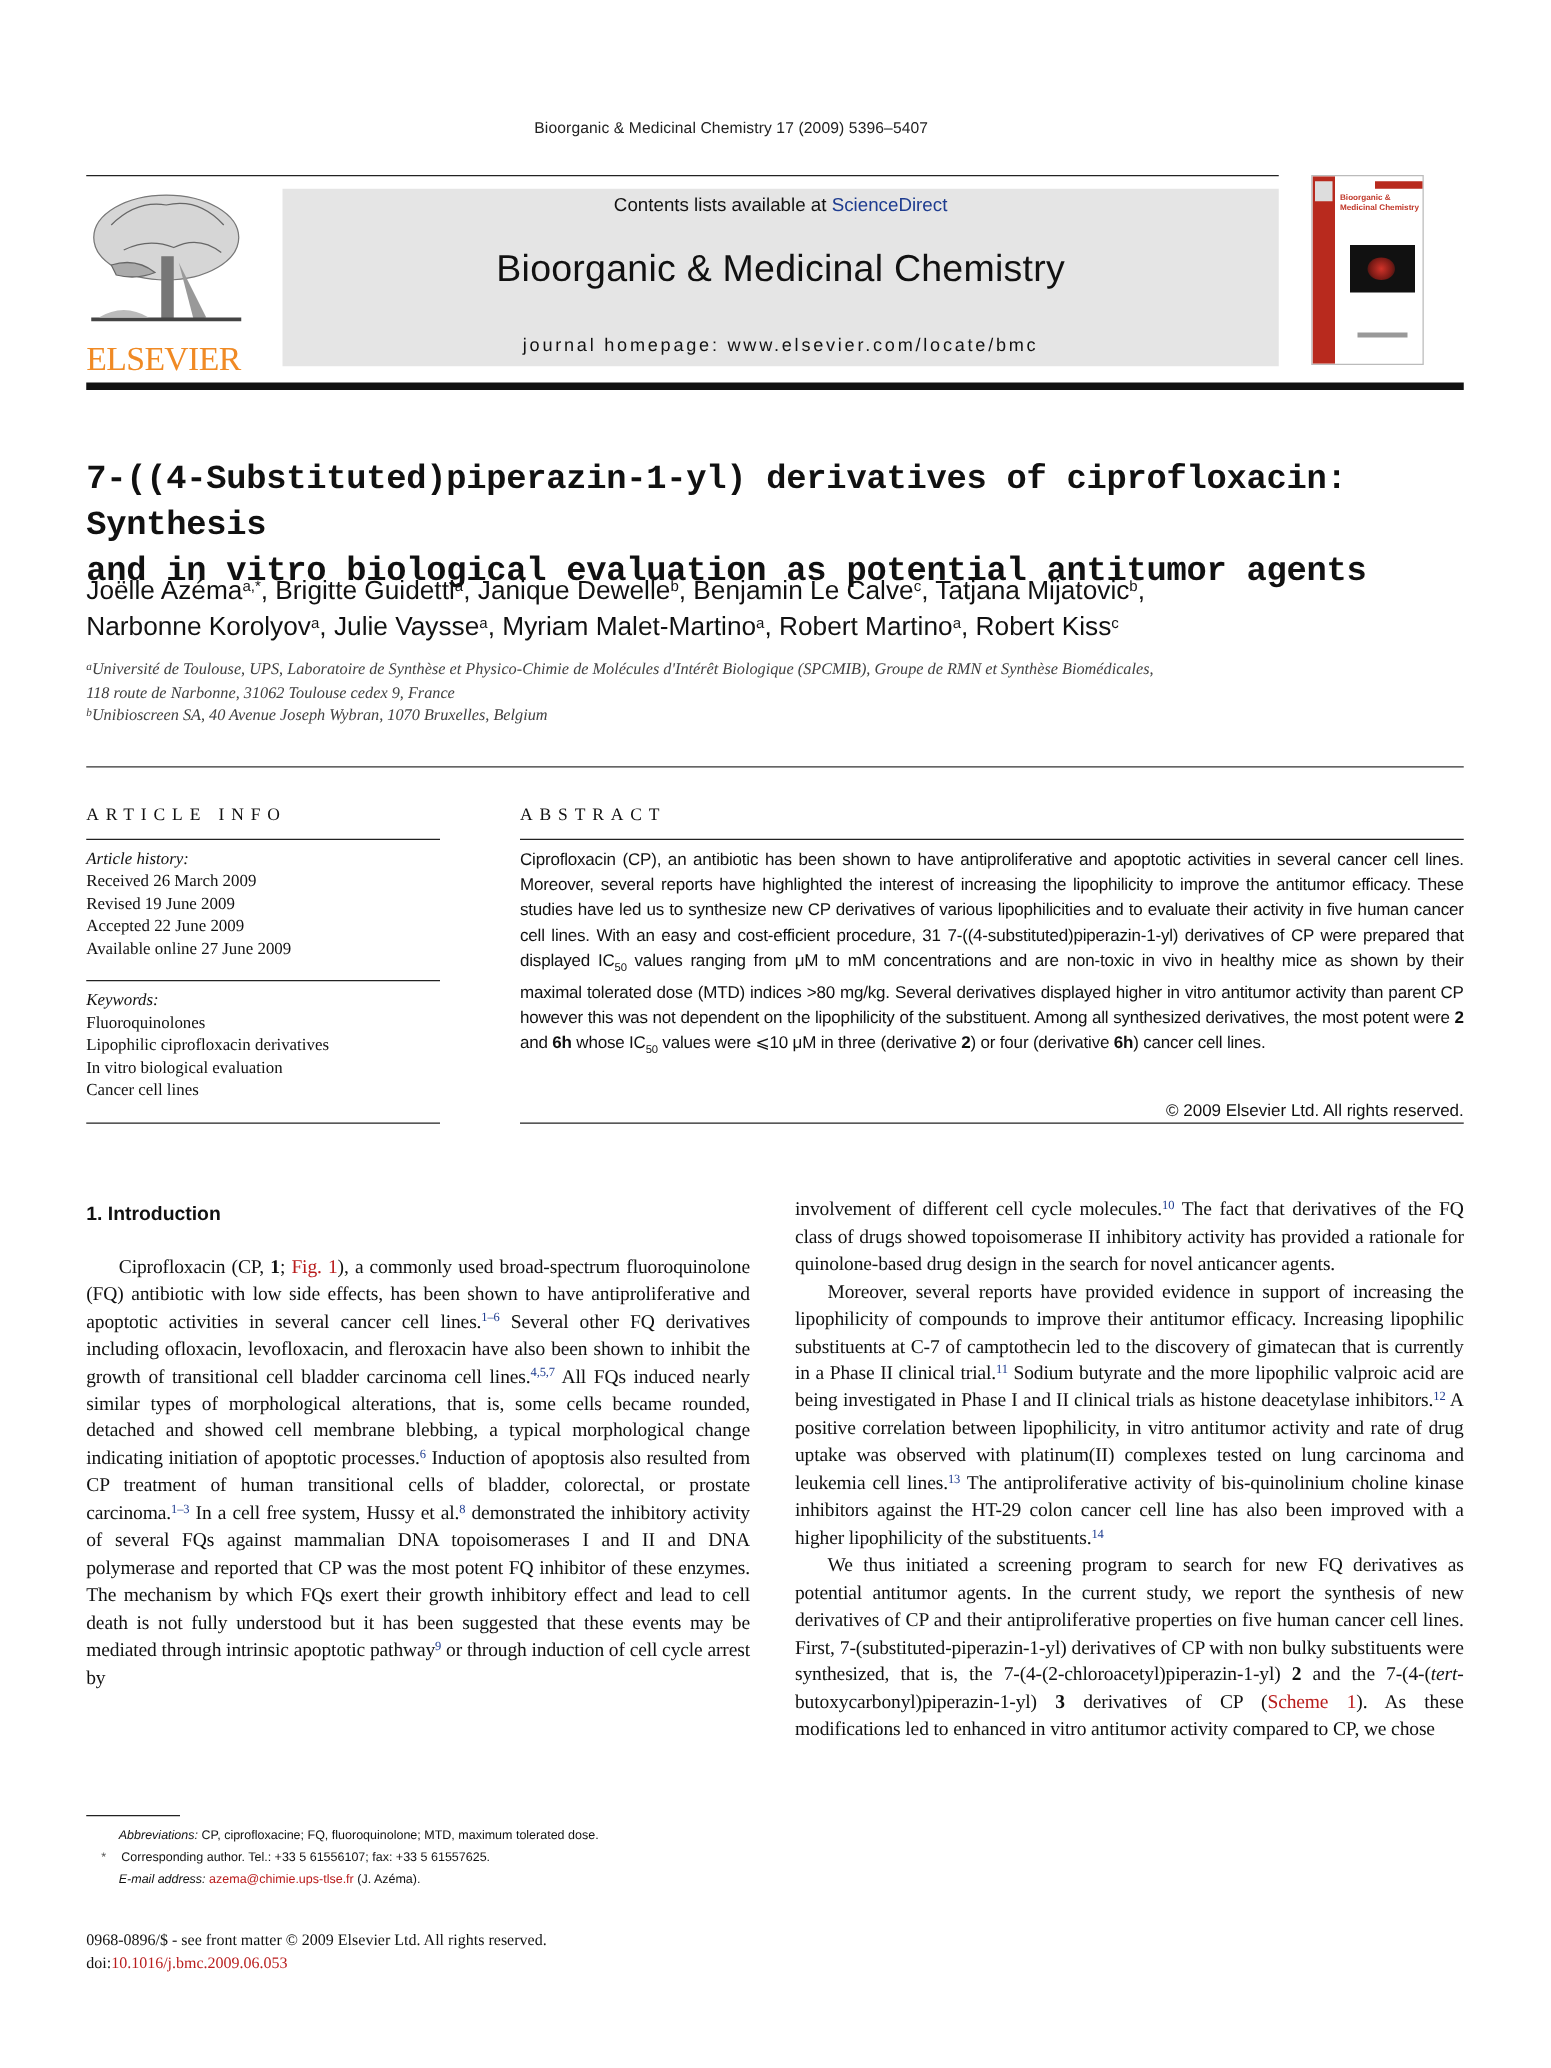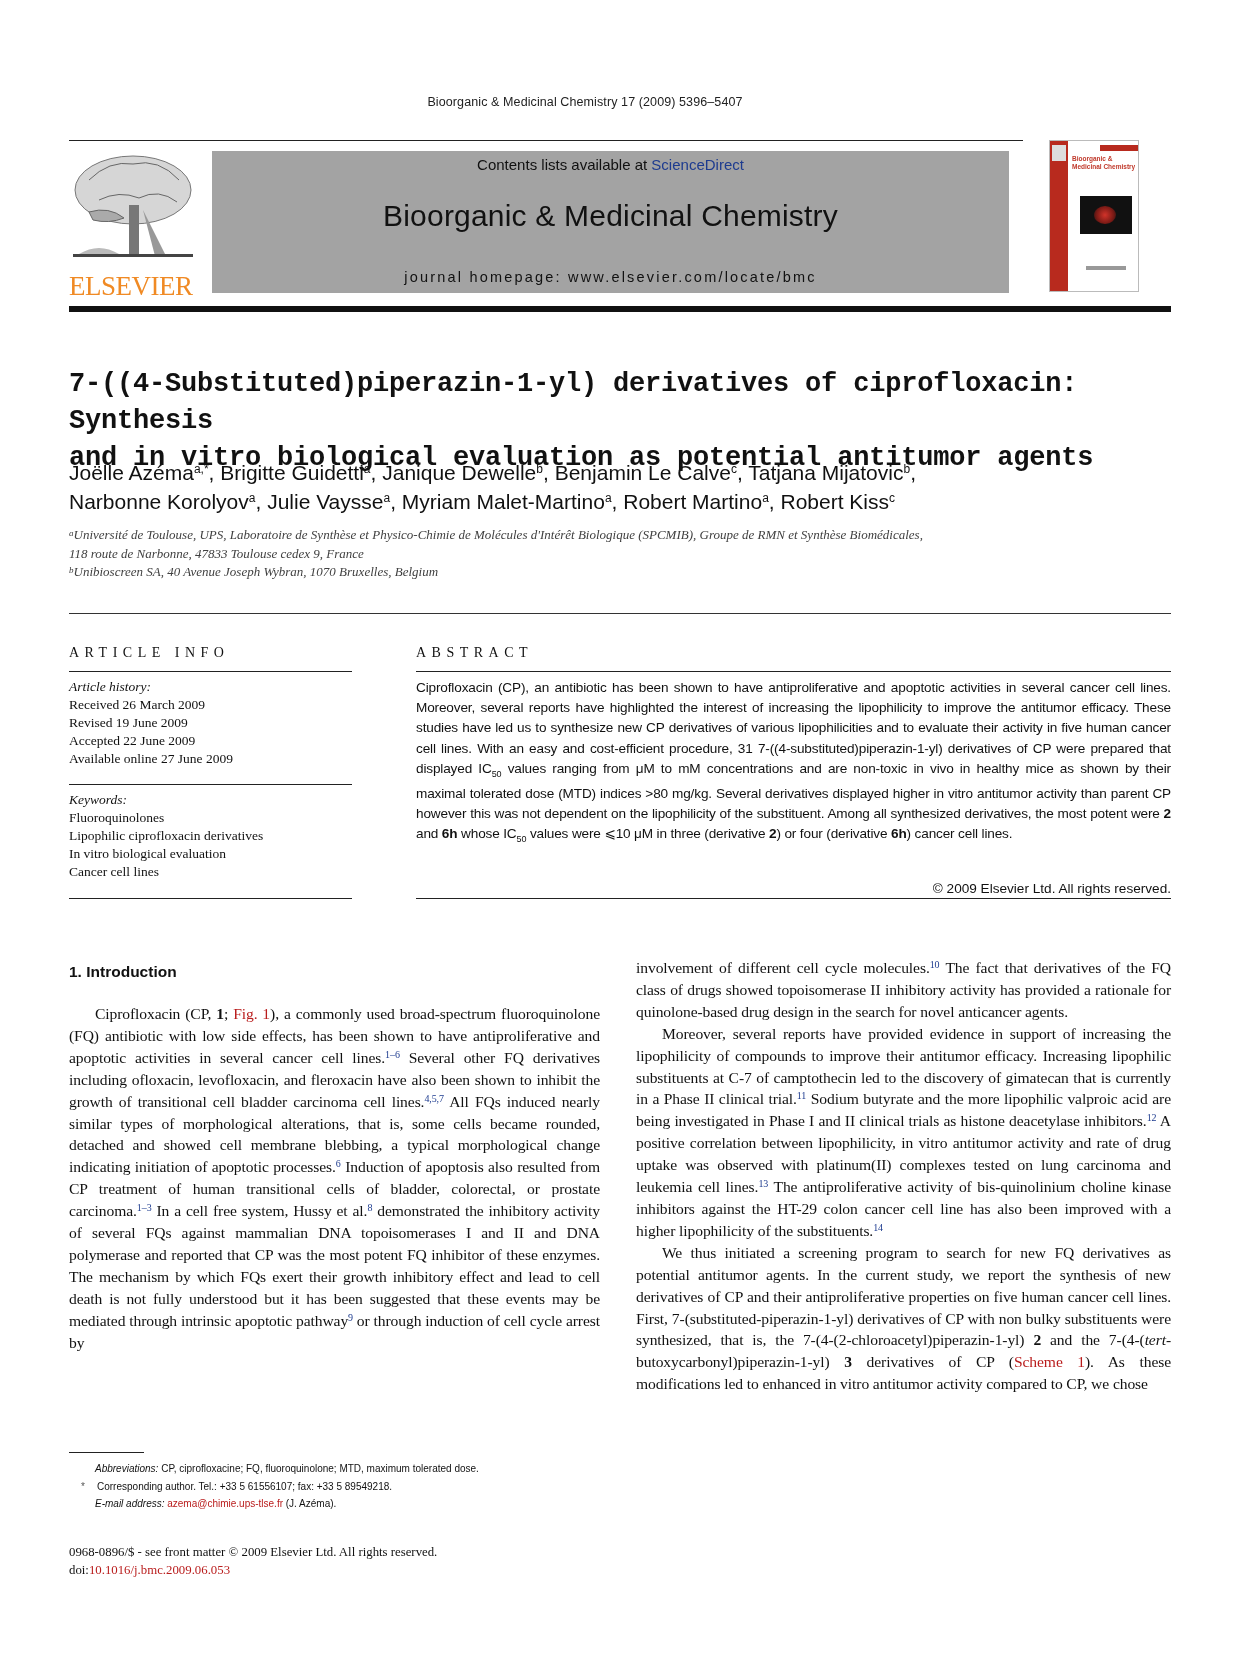--- a/index.html
+++ b/index.html
@@ -7,21 +7,21 @@
   body { position: relative; font-family: "Liberation Serif", serif; color: #1a1a1a; overflow: hidden; }
 
   .citation { position: absolute; top: 95px; left: 0; width: 1170px; text-align: center; font-family: "Liberation Sans", sans-serif; font-size: 12.5px; color: #222; letter-spacing: 0.1px; }
 
   .rule-top { position: absolute; top: 140px; left: 69px; width: 954px; height: 1px; background: #222; }
 
   .logo { position: absolute; top: 150px; left: 69px; width: 128px; height: 148px; }
   .logo-tree { width: 128px; height: 118px; }
   .logo-word { font-family: "Liberation Serif", serif; font-size: 27px; color: #f08a24; letter-spacing: -0.5px; line-height: 28px; margin-top: 0px; }
 
-  .banner { position: absolute; top: 151px; left: 212px; width: 797px; height: 142px; background: #a3a3a3; }
+  .banner { position: absolute; top: 151px; left: 226px; width: 797px; height: 142px; background: #e5e5e5; }
   .banner .contents { position: absolute; top: 5px; left: 0; width: 100%; text-align: center; font-family: "Liberation Sans", sans-serif; font-size: 15px; color: #111; }
   .banner .contents .sd { color: #1d3b8f; }
   .banner .jname { position: absolute; top: 48px; left: 0; width: 100%; text-align: center; font-family: "Liberation Sans", sans-serif; font-size: 30px; color: #111; letter-spacing: 0.2px; }
   .banner .homepage { position: absolute; top: 118px; left: 0; width: 100%; text-align: center; font-family: "Liberation Sans", sans-serif; font-size: 14.5px; color: #111; letter-spacing: 2.2px; }
 
   .cover { position: absolute; top: 140px; left: 1049px; width: 90px; height: 152px; background: #fff; border: 1px solid #bbb; overflow: hidden; }
   .cover .band { position: absolute; left: 0; top: 0; width: 18px; height: 100%; background: #b82a1e; }
   .cover .topbar { position: absolute; left: 50px; top: 4px; width: 40px; height: 6px; background: #b82a1e; }
   .cover .ctitle { position: absolute; left: 22px; top: 14px; width: 66px; font-family: "Liberation Sans", sans-serif; font-size: 6.5px; font-weight: bold; color: #c0392b; line-height: 8px; }
   .cover .cimg { position: absolute; left: 30px; top: 55px; width: 52px; height: 38px; background: #111; }
@@ -129,21 +129,21 @@
   <span><span>Tatjana Mijatovic</span><sup>b</sup></span><span>,</span><br>
   <span><span>Narbonne Korolyov</span><sup>a</sup></span><span>, </span>
   <span><span>Julie Vaysse</span><sup>a</sup></span><span>, </span>
   <span><span>Myriam Malet-Martino</span><sup>a</sup></span><span>, </span>
   <span><span>Robert Martino</span><sup>a</sup></span><span>, </span>
   <span><span>Robert Kiss</span><sup>c</sup></span>
 </div>
 
 <div class="affils">
   <div><sup>a</sup><span>Université de Toulouse, UPS, Laboratoire de Synthèse et Physico-Chimie de Molécules d'Intérêt Biologique (SPCMIB), Groupe de RMN et Synthèse Biomédicales,</span></div>
-  <div>118 route de Narbonne, 47833 Toulouse cedex 9, France</div>
+  <div>118 route de Narbonne, 31062 Toulouse cedex 9, France</div>
   <div><sup>b</sup><span>Unibioscreen SA, 40 Avenue Joseph Wybran, 1070 Bruxelles, Belgium</span></div>
 </div>
 
 <div class="rule-mid"></div>
 
 <div class="ai-head">ARTICLE INFO</div>
 <div class="ai-rule1"></div>
 <div class="hist">
   <div class="lbl-i">Article history:</div>
   <div>Received 26 March 2009</div>
@@ -175,20 +175,20 @@
 
 <div class="col col-right">
   <p class="noindent"><span>involvement of different cell cycle molecules.</span><sup>10</sup><span> The fact that derivatives of the FQ class of drugs showed topoisomerase II inhibitory activity has provided a rationale for quinolone-based drug design in the search for novel anticancer agents.</span></p>
   <p><span>Moreover, several reports have provided evidence in support of increasing the lipophilicity of compounds to improve their antitumor efficacy. Increasing lipophilic substituents at C-7 of camptothecin led to the discovery of gimatecan that is currently in a Phase II clinical trial.</span><sup>11</sup><span> Sodium butyrate and the more lipophilic valproic acid are being investigated in Phase I and II clinical trials as histone deacetylase inhibitors.</span><sup>12</sup><span> A positive correlation between lipophilicity, in vitro antitumor activity and rate of drug uptake was observed with platinum(II) complexes tested on lung carcinoma and leukemia cell lines.</span><sup>13</sup><span> The antiproliferative activity of bis-quinolinium choline kinase inhibitors against the HT-29 colon cancer cell line has also been improved with a higher lipophilicity of the substituents.</span><sup>14</sup></p>
   <p><span>We thus initiated a screening program to search for new FQ derivatives as potential antitumor agents. In the current study, we report the synthesis of new derivatives of CP and their antiproliferative properties on five human cancer cell lines. First, 7-(substituted-piperazin-1-yl) derivatives of CP with non bulky substituents were synthesized, that is, the 7-(4-(2-chloroacetyl)piperazin-1-yl) </span><b>2</b><span> and the 7-(4-(</span><i>tert</i><span>-butoxycarbonyl)piperazin-1-yl) </span><b>3</b><span> derivatives of CP (</span><span class="link">Scheme 1</span><span>). As these modifications led to enhanced in vitro antitumor activity compared to CP, we chose</span></p>
 </div>
 
 <div class="fn-rule"></div>
 <div class="footnotes">
   <div style="text-indent:26px;"><i>Abbreviations:</i><span> CP, ciprofloxacine; FQ, fluoroquinolone; MTD, maximum tolerated dose.</span></div>
-  <div><span class="star">*</span><span>Corresponding author. Tel.: +33 5 61556107; fax: +33 5 89549218.</span></div>
+  <div><span class="star">*</span><span>Corresponding author. Tel.: +33 5 61556107; fax: +33 5 61557625.</span></div>
   <div class="ind"><i>E-mail address:</i> <span class="link">azema@chimie.ups-tlse.fr</span><span> (J. Azéma).</span></div>
 </div>
 
 <div class="frontmatter">
   <div>0968-0896/$ - see front matter © 2009 Elsevier Ltd. All rights reserved.</div>
   <div><span>doi:</span><span class="link">10.1016/j.bmc.2009.06.053</span></div>
 </div>
 
 </body></html>

